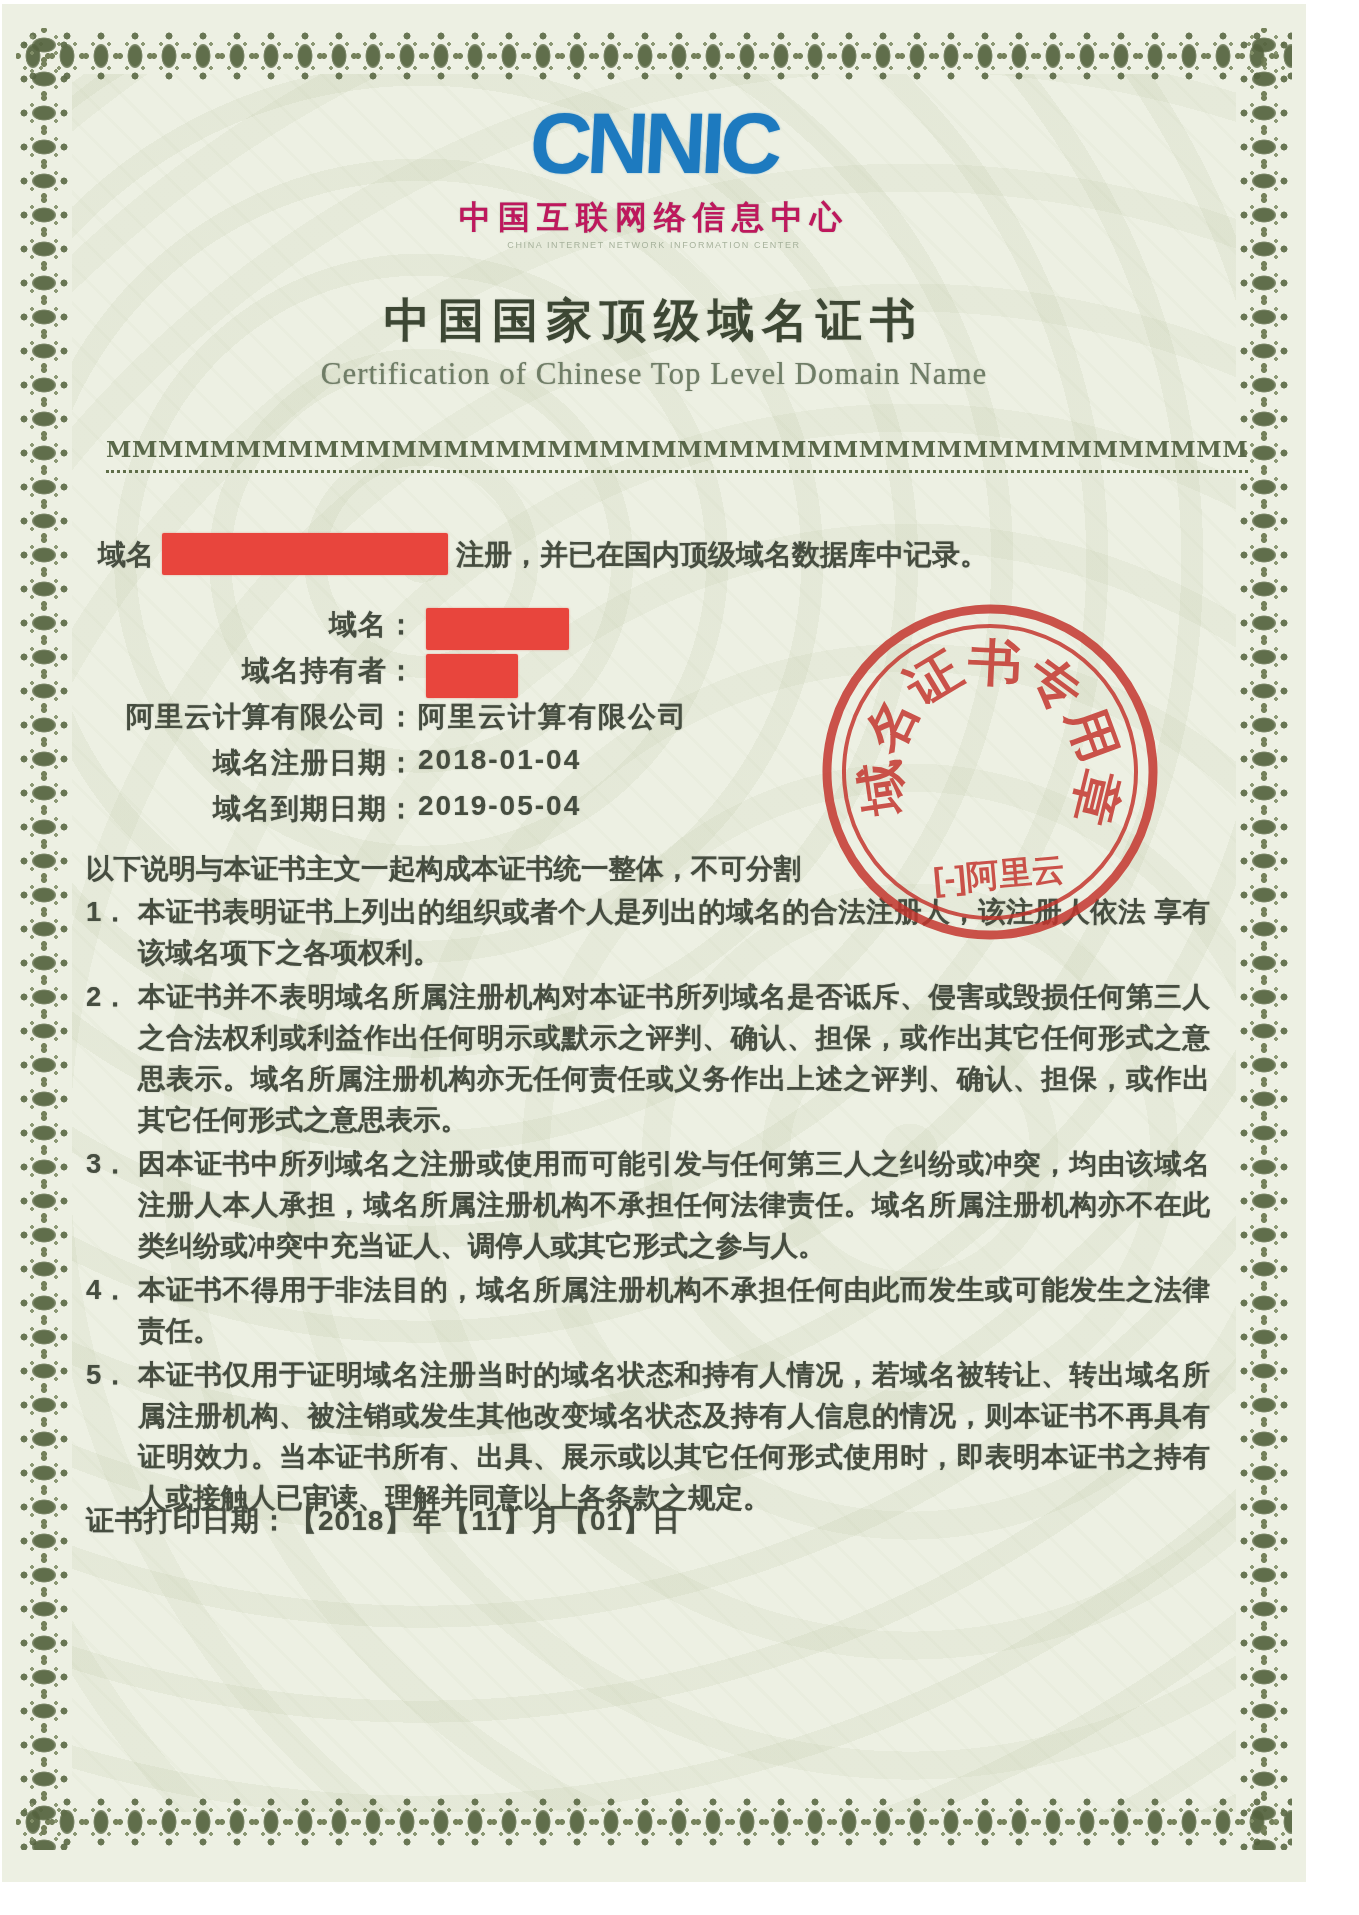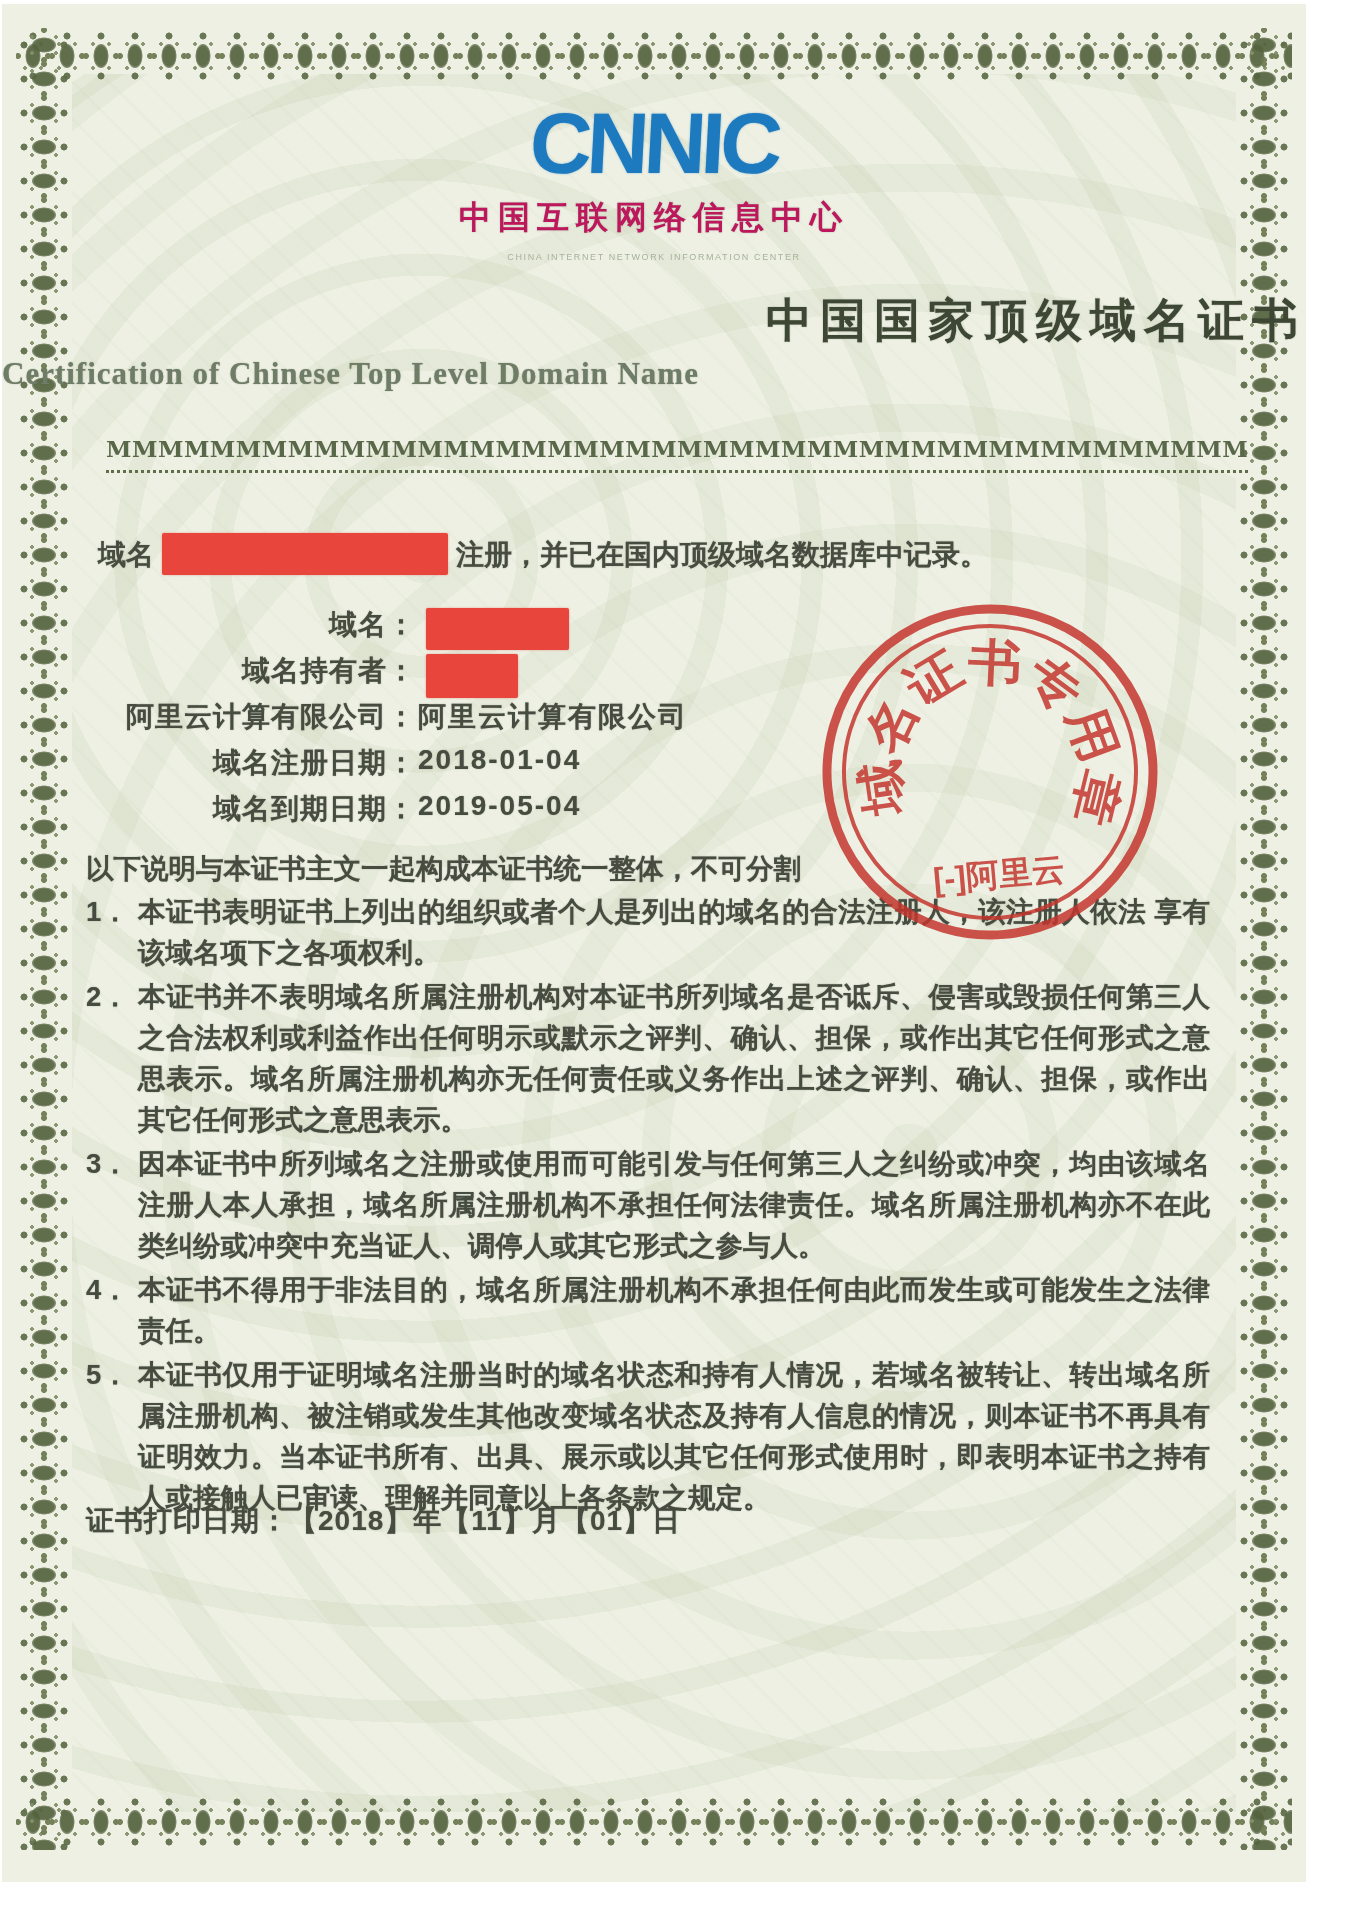--- a/index.html
+++ b/index.html
@@ -57,30 +57,30 @@
 
   
   .logo-block{position:absolute;left:0;top:96px;width:1304px;text-align:center;}
   .cnnic{
     font-size:86px;font-weight:800;color:#1d7abf;letter-spacing:-5px;
     transform:skewX(-3deg);display:inline-block;line-height:1;
     text-shadow:0 0 2px rgba(29,122,191,.5);
   }
   .cnnic-cn{font-size:32px;color:#be185d;letter-spacing:7px;margin-top:10px;font-weight:600;
     text-shadow:0 0 1.5px rgba(125,138,116,.6);}
-  .cnnic-en{font-size:9px;color:#a7b29c;letter-spacing:1.6px;margin-top:12px;}
+  .cnnic-en{font-size:9px;color:#a7b29c;letter-spacing:1.6px;margin-top:0;}
 
   .title{
-    position:absolute;left:0;top:286px;width:1304px;text-align:right;
+    position:absolute;left:0;top:286px;width:1304px;text-align:center;
     font-size:46px;font-weight:800;color:#3d4734;letter-spacing:8px;
   }
   .subtitle{
-    position:absolute;left:0;top:352px;width:1304px;text-align:left;
+    position:absolute;left:0;top:352px;width:1304px;text-align:center;
     font-family:"Liberation Serif","DejaVu Serif",serif;
-    font-size:31px;font-weight:700;color:#6f7d66;letter-spacing:1px;
+    font-size:31px;font-weight:400;color:#6f7d66;letter-spacing:1px;
   }
   .divider{
     position:absolute;left:104px;top:432px;width:1142px;height:34px;
     overflow:hidden;white-space:nowrap;
     font-family:"DejaVu Serif","Liberation Serif",serif;
     font-size:23px;font-weight:bold;color:#5a684a;letter-spacing:.5px;
     border-bottom:3px dotted #5f6d49;line-height:26px;
   }
 
   

